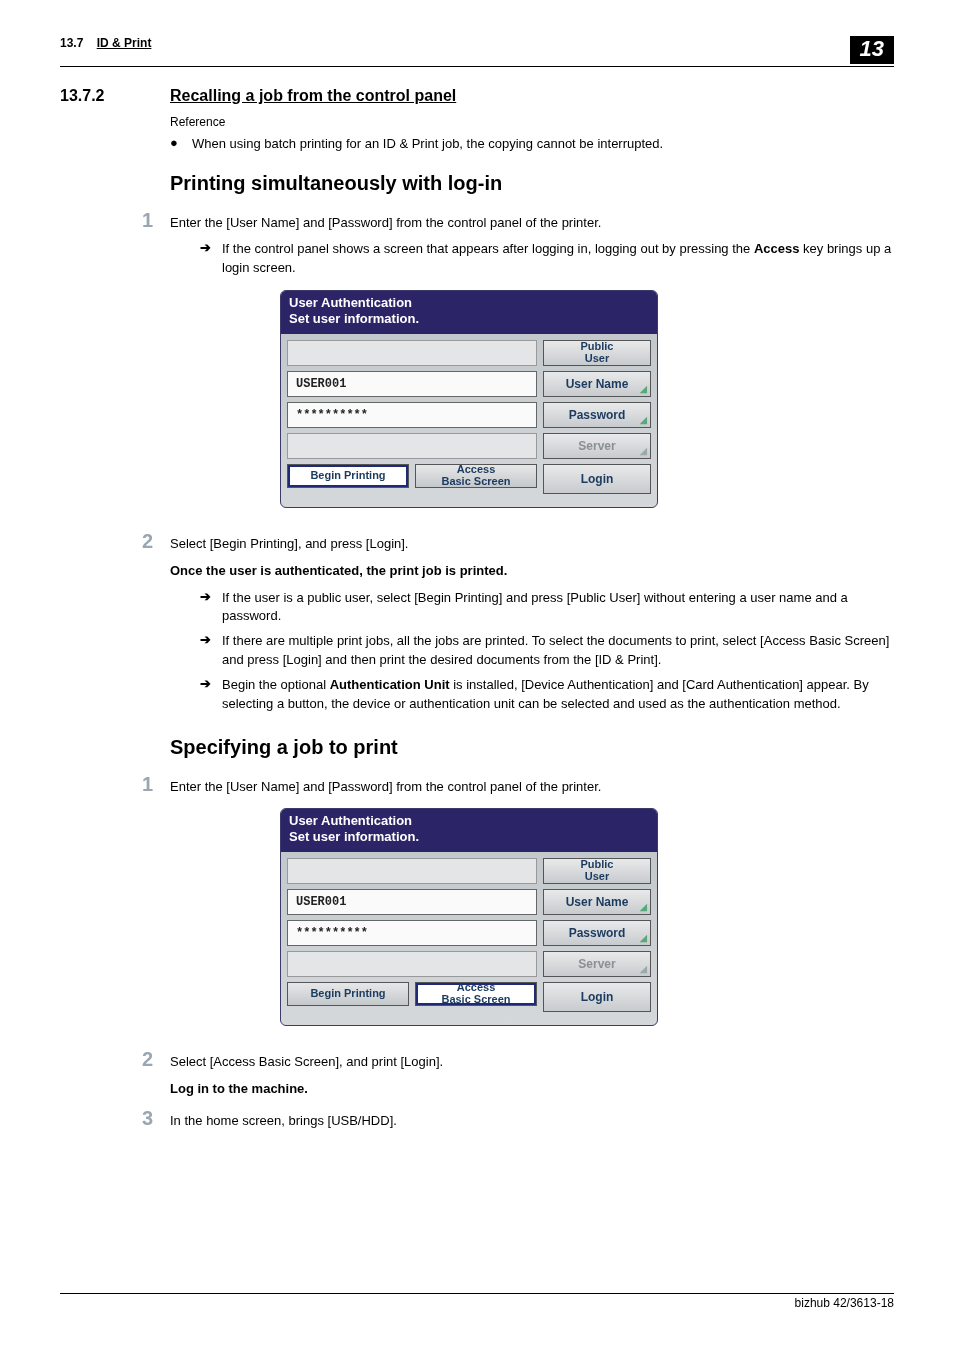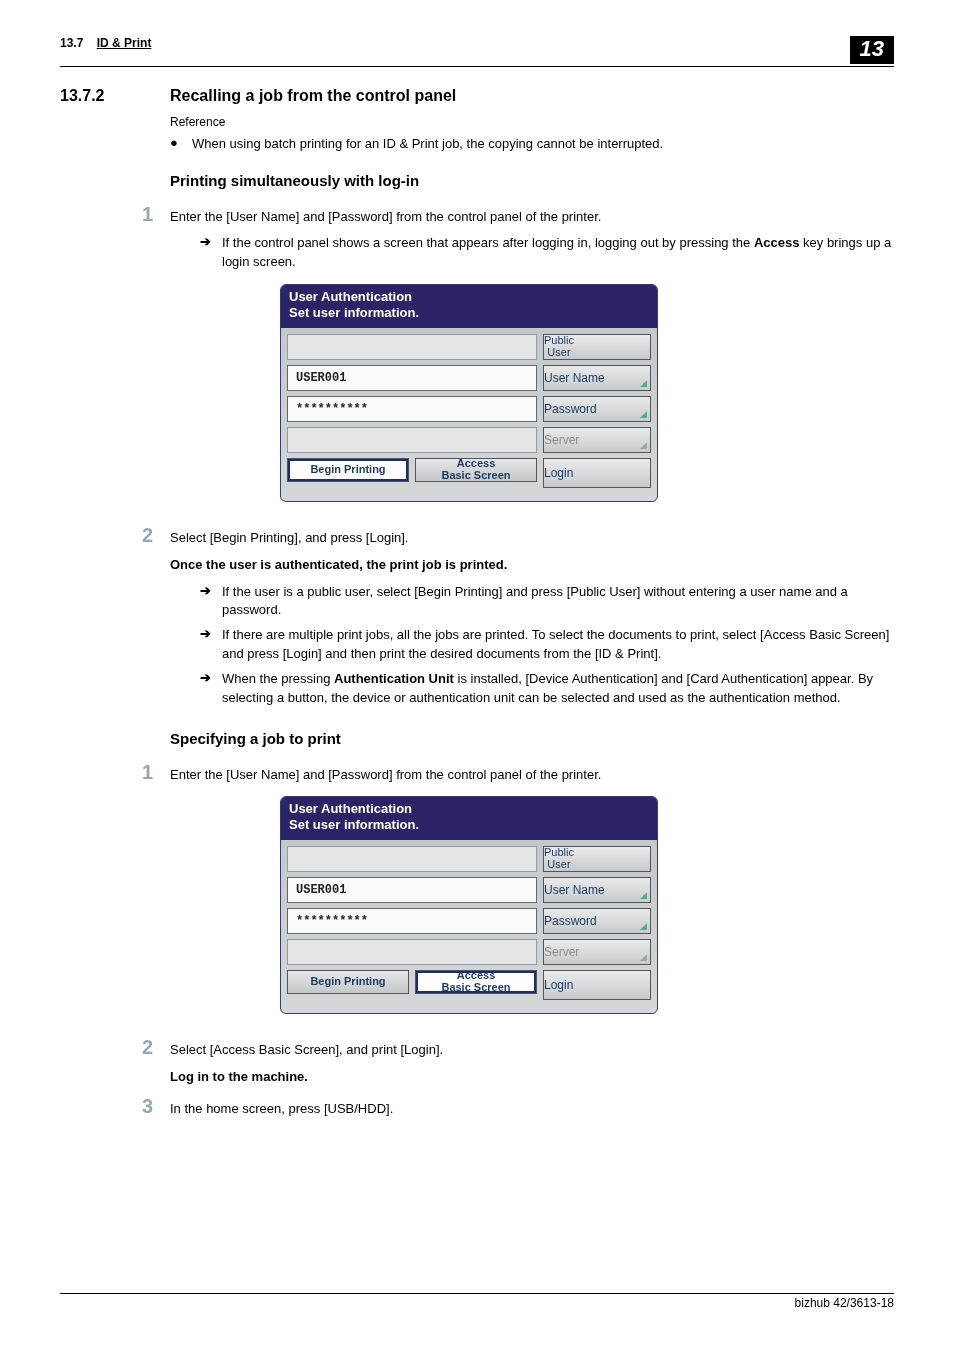--- a/index.html
+++ b/index.html
@@ -5,43 +5,43 @@
   * { box-sizing: border-box; margin: 0; padding: 0; }
   body { font-family: Arial, Helvetica, sans-serif; font-size: 13px; color: #000; background: #fff; width: 954px; margin: 0 auto; position: relative; min-height: 1350px; }
   .page { padding: 36px 60px 0 60px; }
   .header-row { display: flex; justify-content: space-between; align-items: flex-start; border-bottom: 1px solid #000; padding-bottom: 2px; margin-bottom: 20px; }
   .header-left { font-size: 12px; }
   .header-left .secnum { font-weight: bold; margin-right: 10px; }
   .header-left .sectitle { font-weight: bold; text-decoration: underline; }
   .header-right-box { background: #000; color: #fff; font-weight: bold; font-size: 22px; font-style: italic; padding: 2px 10px 4px 10px; line-height: 1; }
   .section-row { display: flex; align-items: baseline; margin-bottom: 10px; }
   .subsec-num { width: 110px; font-weight: bold; font-size: 16px; }
-  .subsec-title { font-weight: bold; font-size: 16px; flex: 1; }
+  .subsec-title { font-weight: bold; font-size: 16px; flex: 1; text-decoration: underline; }
   .body-block { margin-left: 110px; margin-bottom: 18px; }
   .ref-label { font-size: 12px; margin-bottom: 6px; }
   .bullet-row { display: flex; margin-bottom: 6px; }
   .bullet-dot { width: 22px; }
   .bullet-text { flex: 1; line-height: 1.45; }
-  .h3 { margin-left: 110px; font-weight: bold; font-size: 15px; margin-bottom: 14px; margin-top: 8px; }
+  .h3 { margin-left: 110px; font-weight: bold; font-size: 20px; margin-bottom: 14px; margin-top: 8px; }
   .step-row { display: flex; align-items: baseline; margin-bottom: 8px; }
   .step-num { width: 110px; text-align: left; padding-left: 82px; font-size: 20px; font-weight: bold; color: #9aa6b2; }
   .step-text { flex: 1; line-height: 1.5; padding-top: 4px; }
   .arrow-row { display: flex; margin-left: 140px; margin-bottom: 6px; }
   .arrow-sym { width: 22px; font-weight: bold; }
   .arrow-text { flex: 1; line-height: 1.45; }
   .continuation { margin-left: 110px; margin-bottom: 8px; line-height: 1.5; font-weight: bold; }
   b { font-weight: bold; }
   .footer { position: absolute; bottom: 40px; left: 60px; right: 60px; border-top: 1px solid #000; padding-top: 2px; display: flex; justify-content: flex-end; font-size: 12px; margin-top: 13px; }
   .panel-wrap { margin: 12px 0 22px 220px; }
   .panel { width: 378px; border: 1px solid #3a3a6b; border-radius: 6px; background: linear-gradient(#bfc4c8,#d4d8db); overflow: hidden; }
   .panel-title { background: #2b2466; color: #fff; padding: 4px 8px 6px 8px; font-weight: bold; font-size: 13px; line-height: 1.25; }
   .panel-body { padding: 6px 6px 8px 6px; }
   .panel-row { display: flex; gap: 6px; margin-bottom: 5px; }
   .panel-field { flex: 1; background: #fafafa; border: 1px solid #666; height: 26px; display: flex; align-items: center; padding: 0 8px; font-family: "Courier New", monospace; font-size: 12px; font-weight: bold; color: #222; }
-  .panel-btn { width: 108px; height: 26px; background: linear-gradient(#e8e9ea,#c8cbce); border: 1px solid #555; display: flex; align-items: center; font-size: 12px; color: #1b3a5f; font-weight: normal; position: relative; }
+  .panel-btn { width: 108px; height: 26px; background: linear-gradient(#e8e9ea,#c8cbce); border: 1px solid #555; display: flex; align-items: center; justify-content: center; font-size: 12px; color: #1b3a5f; font-weight: bold; position: relative; }
   .panel-btn.disabled { color: #8a8f94; }
   .panel-btn .tri { position: absolute; right: 3px; bottom: 2px; font-size: 9px; color: #5a7; }
   .panel-btn.two-line { line-height: 1.05; font-size: 11px; text-align: center; }
   .panel-toggle { flex: 1; height: 24px; background: linear-gradient(#e6e7e8,#c5c8cb); border: 1px solid #555; display: flex; align-items: center; justify-content: center; font-size: 11px; color: #1b3a5f; font-weight: bold; text-align: center; line-height: 1.05; }
   .panel-toggle.selected { background: #fff; box-shadow: inset 0 0 0 2px #1e2a78; }
   .panel-toggle.two-line { flex-direction: column; }
   .last-row { margin-top: 4px; align-items: stretch; }
   .last-row .panel-btn { height: 30px; }
 </style>
 </head>
@@ -143,21 +143,21 @@
     <div class="arrow-sym">➔</div>
     <div class="arrow-text">If the user is a public user, select [Begin Printing] and press [Public User] without entering a user name and a password.</div>
   </div>
   <div class="arrow-row">
     <div class="arrow-sym">➔</div>
     <div class="arrow-text">If there are multiple print jobs, all the jobs are printed. To select the documents to print, select [Access Basic Screen] and press [Login] and then print the desired documents from the [ID &amp; Print].</div>
   </div>
   <div class="arrow-row">
     <div class="arrow-sym">➔</div>
     <div class="arrow-text">
-      <span>When the pressing </span><b>Authentication Unit</b><span> is installed, [Device Authentication] and [Card Authentication] appear. By selecting a button, the device or authentication unit can be selected and used as the authentication method.</span>
+      <span>Begin the optional </span><b>Authentication Unit</b><span> is installed, [Device Authentication] and [Card Authentication] appear. By selecting a button, the device or authentication unit can be selected and used as the authentication method.</span>
     </div>
   </div>
 
   <div class="h3" style="margin-top:22px;">Specifying a job to print</div>
 
   <div class="step-row">
     <div class="step-num">1</div>
     <div class="step-text">Enter the [User Name] and [Password] from the control panel of the printer.</div>
   </div>
 
@@ -213,21 +213,21 @@
   </div>
 
   <div class="step-row">
     <div class="step-num">2</div>
     <div class="step-text">Select [Access Basic Screen], and print [Login].</div>
   </div>
   <div class="continuation">Log in to the machine.</div>
 
   <div class="step-row">
     <div class="step-num">3</div>
-    <div class="step-text">In the home screen, press [USB/HDD].</div>
+    <div class="step-text">In the home screen, brings [USB/HDD].</div>
   </div>
 
 </div>
 
 <div class="footer">
   <div>bizhub 42/36</div>
   <div>13-18</div>
 </div>
 
 </body></html>

